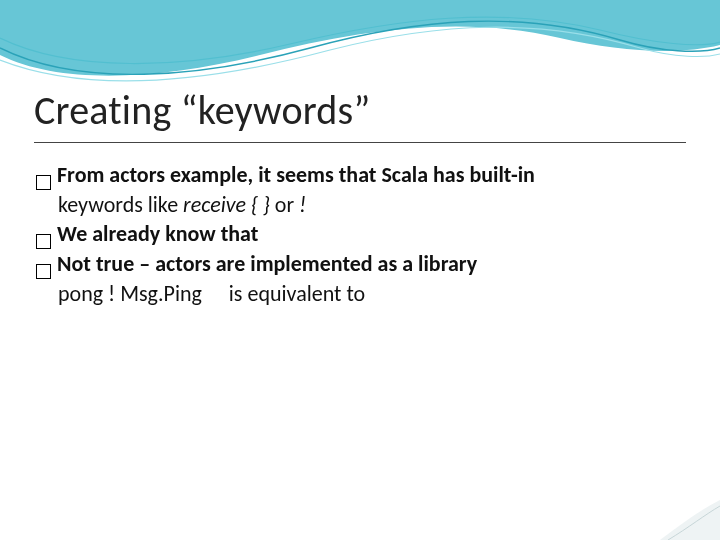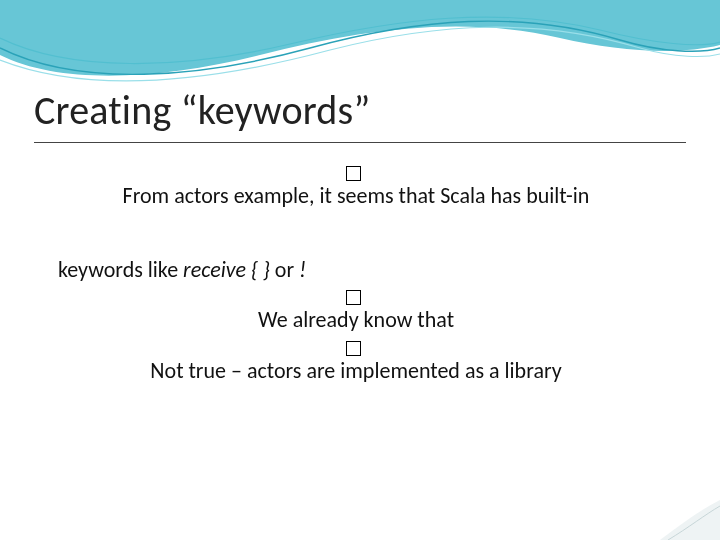--- a/index.html
+++ b/index.html
@@ -47,38 +47,38 @@
     position: absolute;
     left: 36px;
     top: 160px;
     width: 640px;
     font-size: 22px;
     color: #111;
     line-height: 1.35;
   }
   .bullet-line {
     display: flex;
-    flex-direction: column;
-    align-items: center;
+    flex-direction: row;
+    align-items: flex-end;
+    font-weight: bold;
   }
   .bullet-mark {
     flex: 0 0 auto;
     width: 15px;
     height: 15px;
     border: 1.5px solid #000;
     margin-right: 6px;
     margin-top: 6px;
     box-sizing: border-box;
   }
   .bullet-text {
     flex: 1 1 auto;
   }
   .indent-line {
     padding-left: 22px;
-    margin-top: 44px;
   }
   .ital { font-style: italic; }
   .footer-corner {
     position: absolute;
     right: 0;
     bottom: 0;
     width: 60px;
     height: 40px;
     pointer-events: none;
   }
@@ -114,20 +114,23 @@
 
     <div class="bullet-line">
       <div class="bullet-mark"></div>
       <div class="bullet-text">We already know that</div>
     </div>
 
     <div class="bullet-line">
       <div class="bullet-mark"></div>
       <div class="bullet-text">Not true – actors are implemented as a library</div>
     </div>
+    <div class="indent-line">
+      <span>pong ! Msg.Ping  is equivalent to</span>
+    </div>
 
   </div>
 
   <svg class="footer-corner" viewBox="0 0 60 40" preserveAspectRatio="none">
     <path d="M0,40 L60,40 L60,0 C40,10 20,25 0,40 Z" fill="#eef3f4"></path>
     <path d="M8,40 C28,28 46,14 60,6" fill="none" stroke="#c7d6d8" stroke-width="1"></path>
   </svg>
 
 </div>
 

